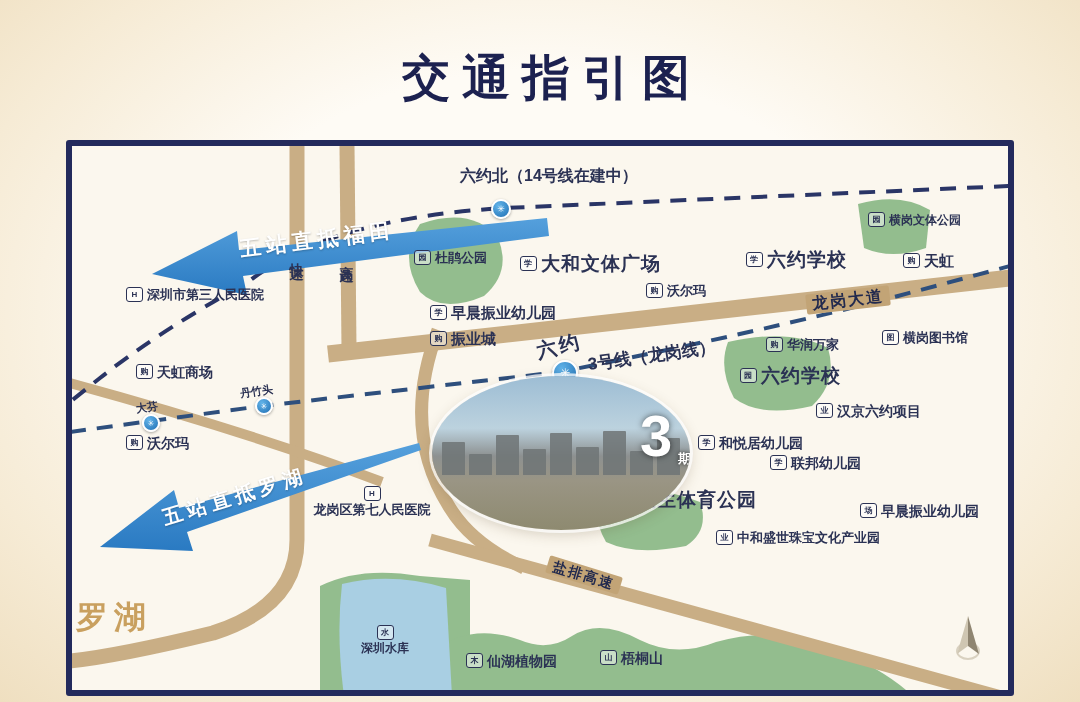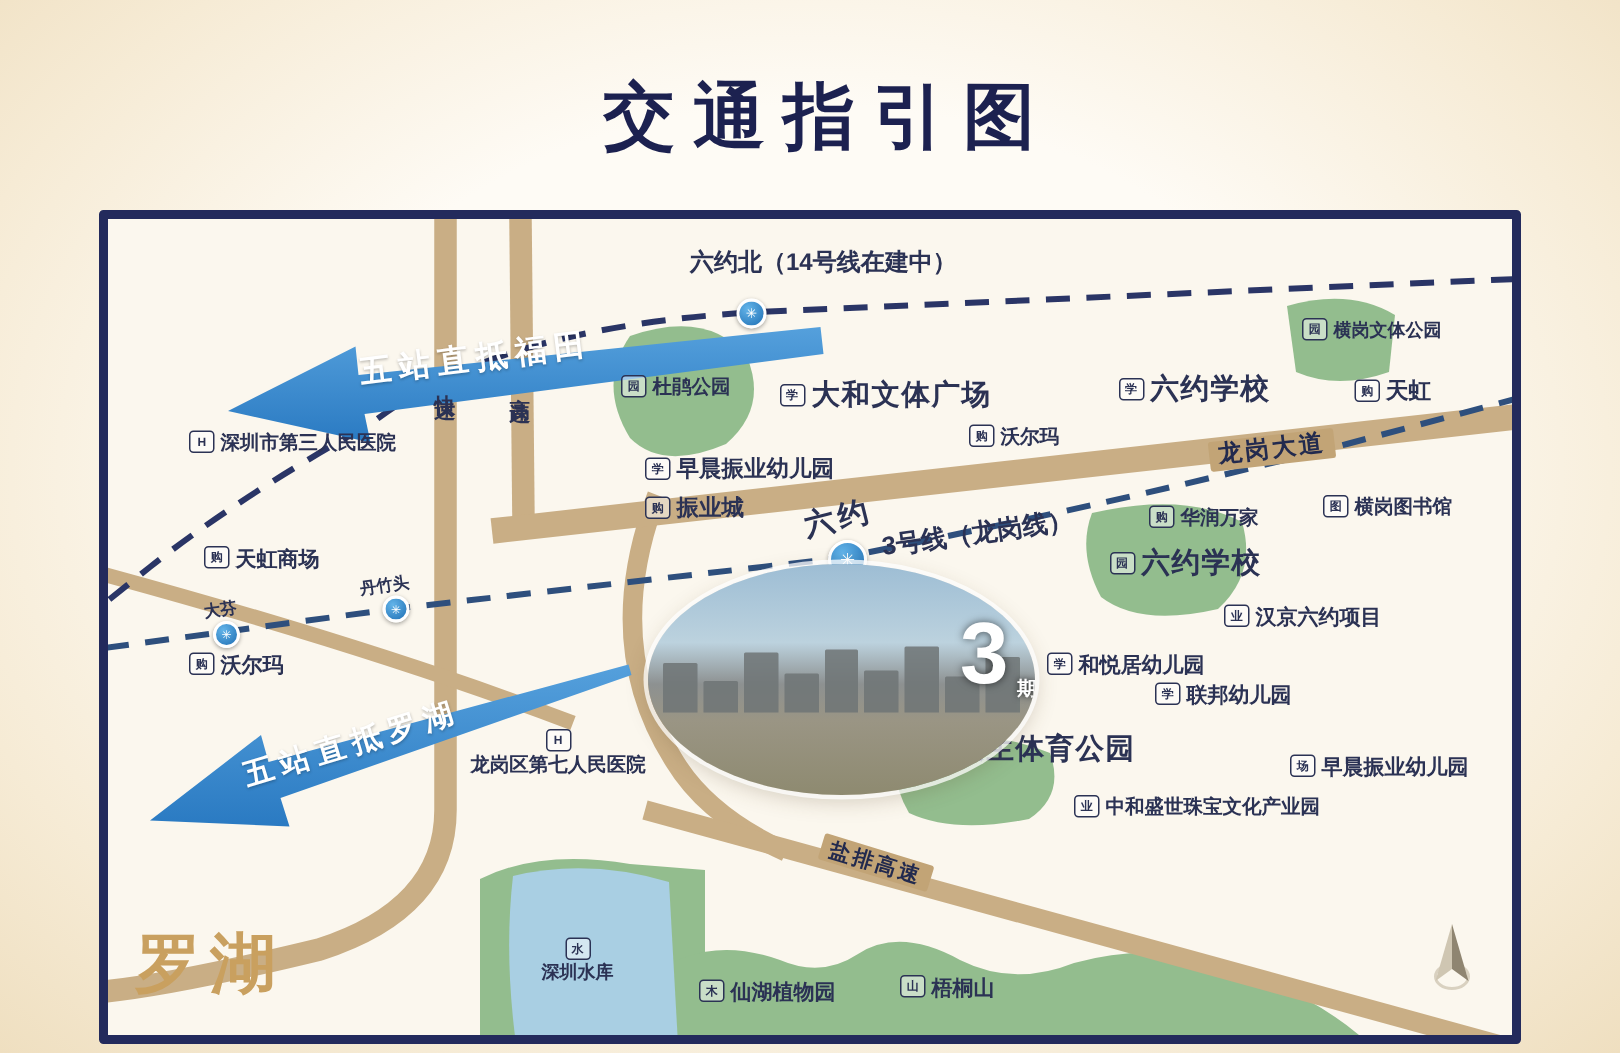--- a/index.html
+++ b/index.html
@@ -38,22 +38,22 @@
      background:linear-gradient(180deg,#9dbdd4 0%,#bcd2de 34%,#8d9191 52%,#9a9584 68%,#8e8a70 100%);}
   #property-oval .skyline{position:absolute;left:0;top:34%;width:100%;height:30%;display:flex;
      align-items:flex-end;gap:4px;padding:0 10px;box-sizing:border-box;opacity:.85;}
   #property-oval .skyline i{flex:1;background:#6f7576;border-radius:1px 1px 0 0;}
   #property-name{position:absolute;left:10px;top:52px;font-size:25px;font-weight:900;color:#fff;
      letter-spacing:2px;text-shadow:0 0 5px rgba(0,0,0,.65),0 2px 3px rgba(0,0,0,.5);}
   #property-phase{position:absolute;left:208px;top:26px;font-size:58px;font-weight:900;color:#fff;
      text-shadow:0 0 6px rgba(0,0,0,.6);}
   #property-phase-suffix{position:absolute;left:246px;top:74px;font-size:13px;font-weight:700;color:#fff;
      text-shadow:0 0 4px rgba(0,0,0,.7);}
-  #district-label{position:absolute;left:90px;top:596px;font-size:44px;font-weight:900;
-     color:#c9a05f;letter-spacing:6px;margin-top:17px;}
+  #district-label{position:absolute;left:76px;top:596px;font-size:32px;font-weight:900;
+     color:#c9a05f;letter-spacing:6px;}
 </style>
 </head>
 <body>
 
 <div id="stage">
 
   <h1 id="page-title">交通指引图</h1>
 
   <div id="map-frame"></div>
 

